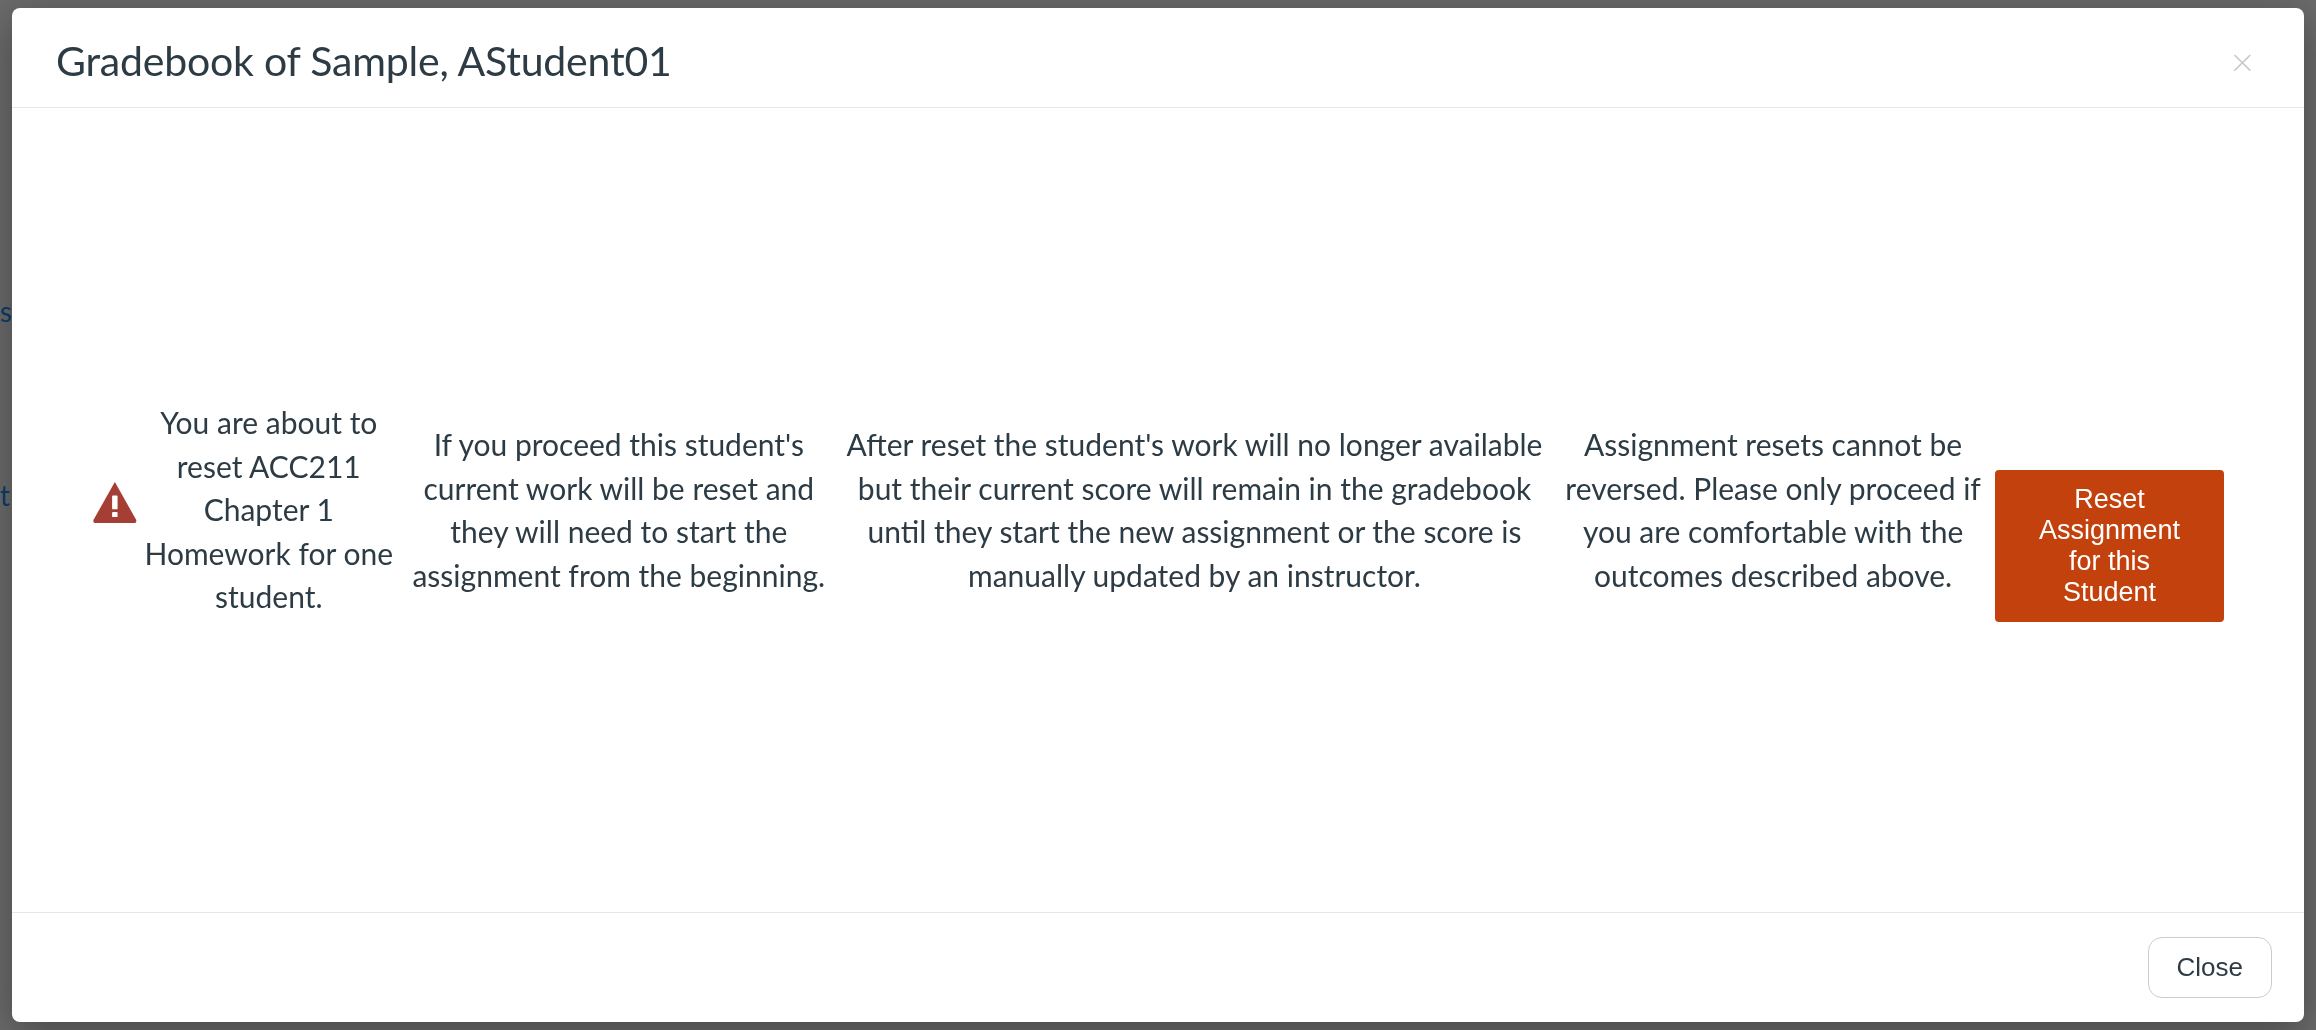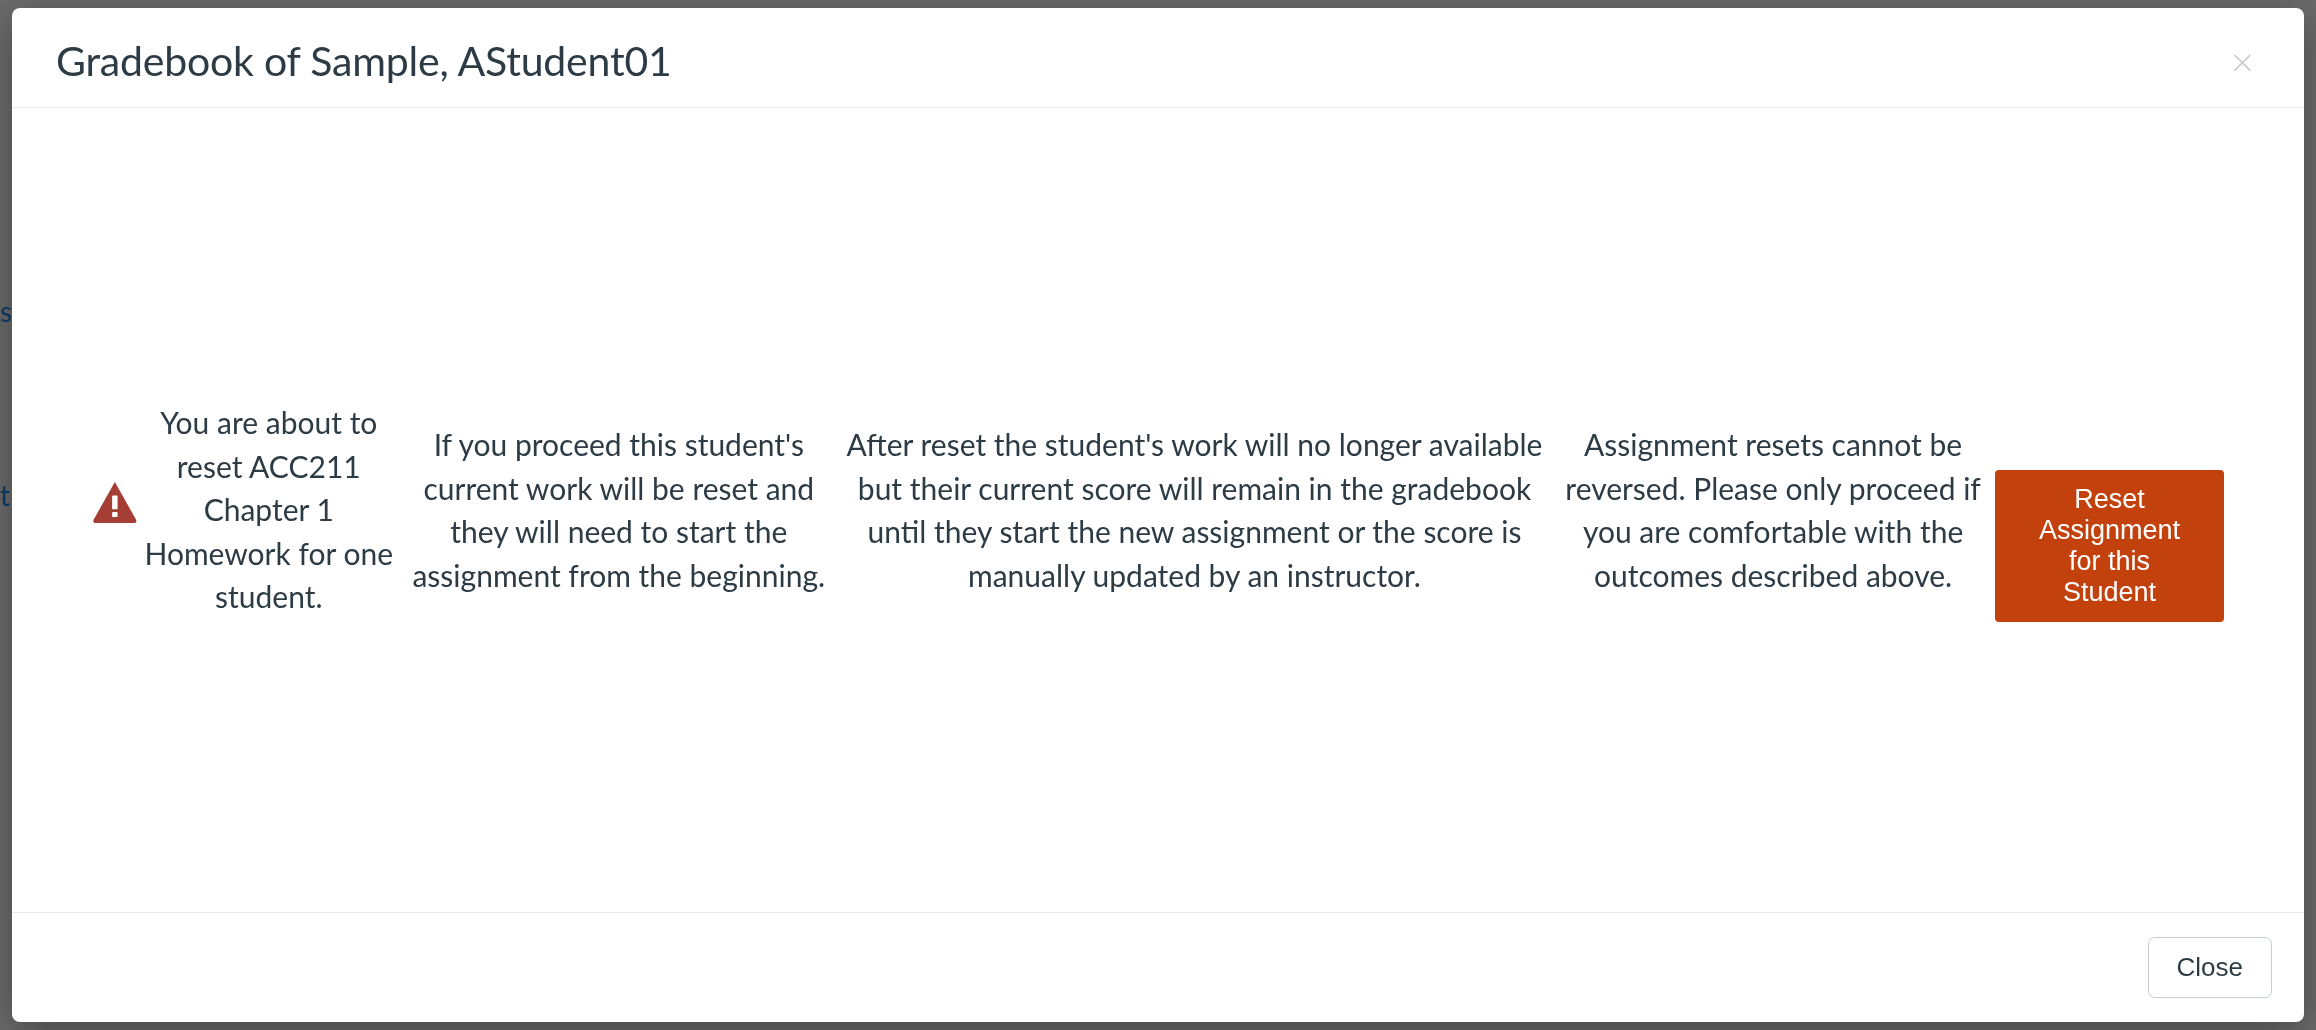--- a/index.html
+++ b/index.html
@@ -103,21 +103,21 @@
     padding: 24px 32px;
     display: flex;
     justify-content: flex-end;
   }
   .close-btn {
     background: #ffffff;
     color: #2d3b45;
     border: 1px solid #c7cdd1;
     font-size: 26px;
     padding: 14px 28px;
-    border-radius: 7px;
+    border-radius: 14px;
     cursor: pointer;
   }
 </style>
 </head>
 <body>
 
 <div class="backdrop">
   <div class="behind-text-1">s</div>
   <div class="behind-text-2">t</div>
 

